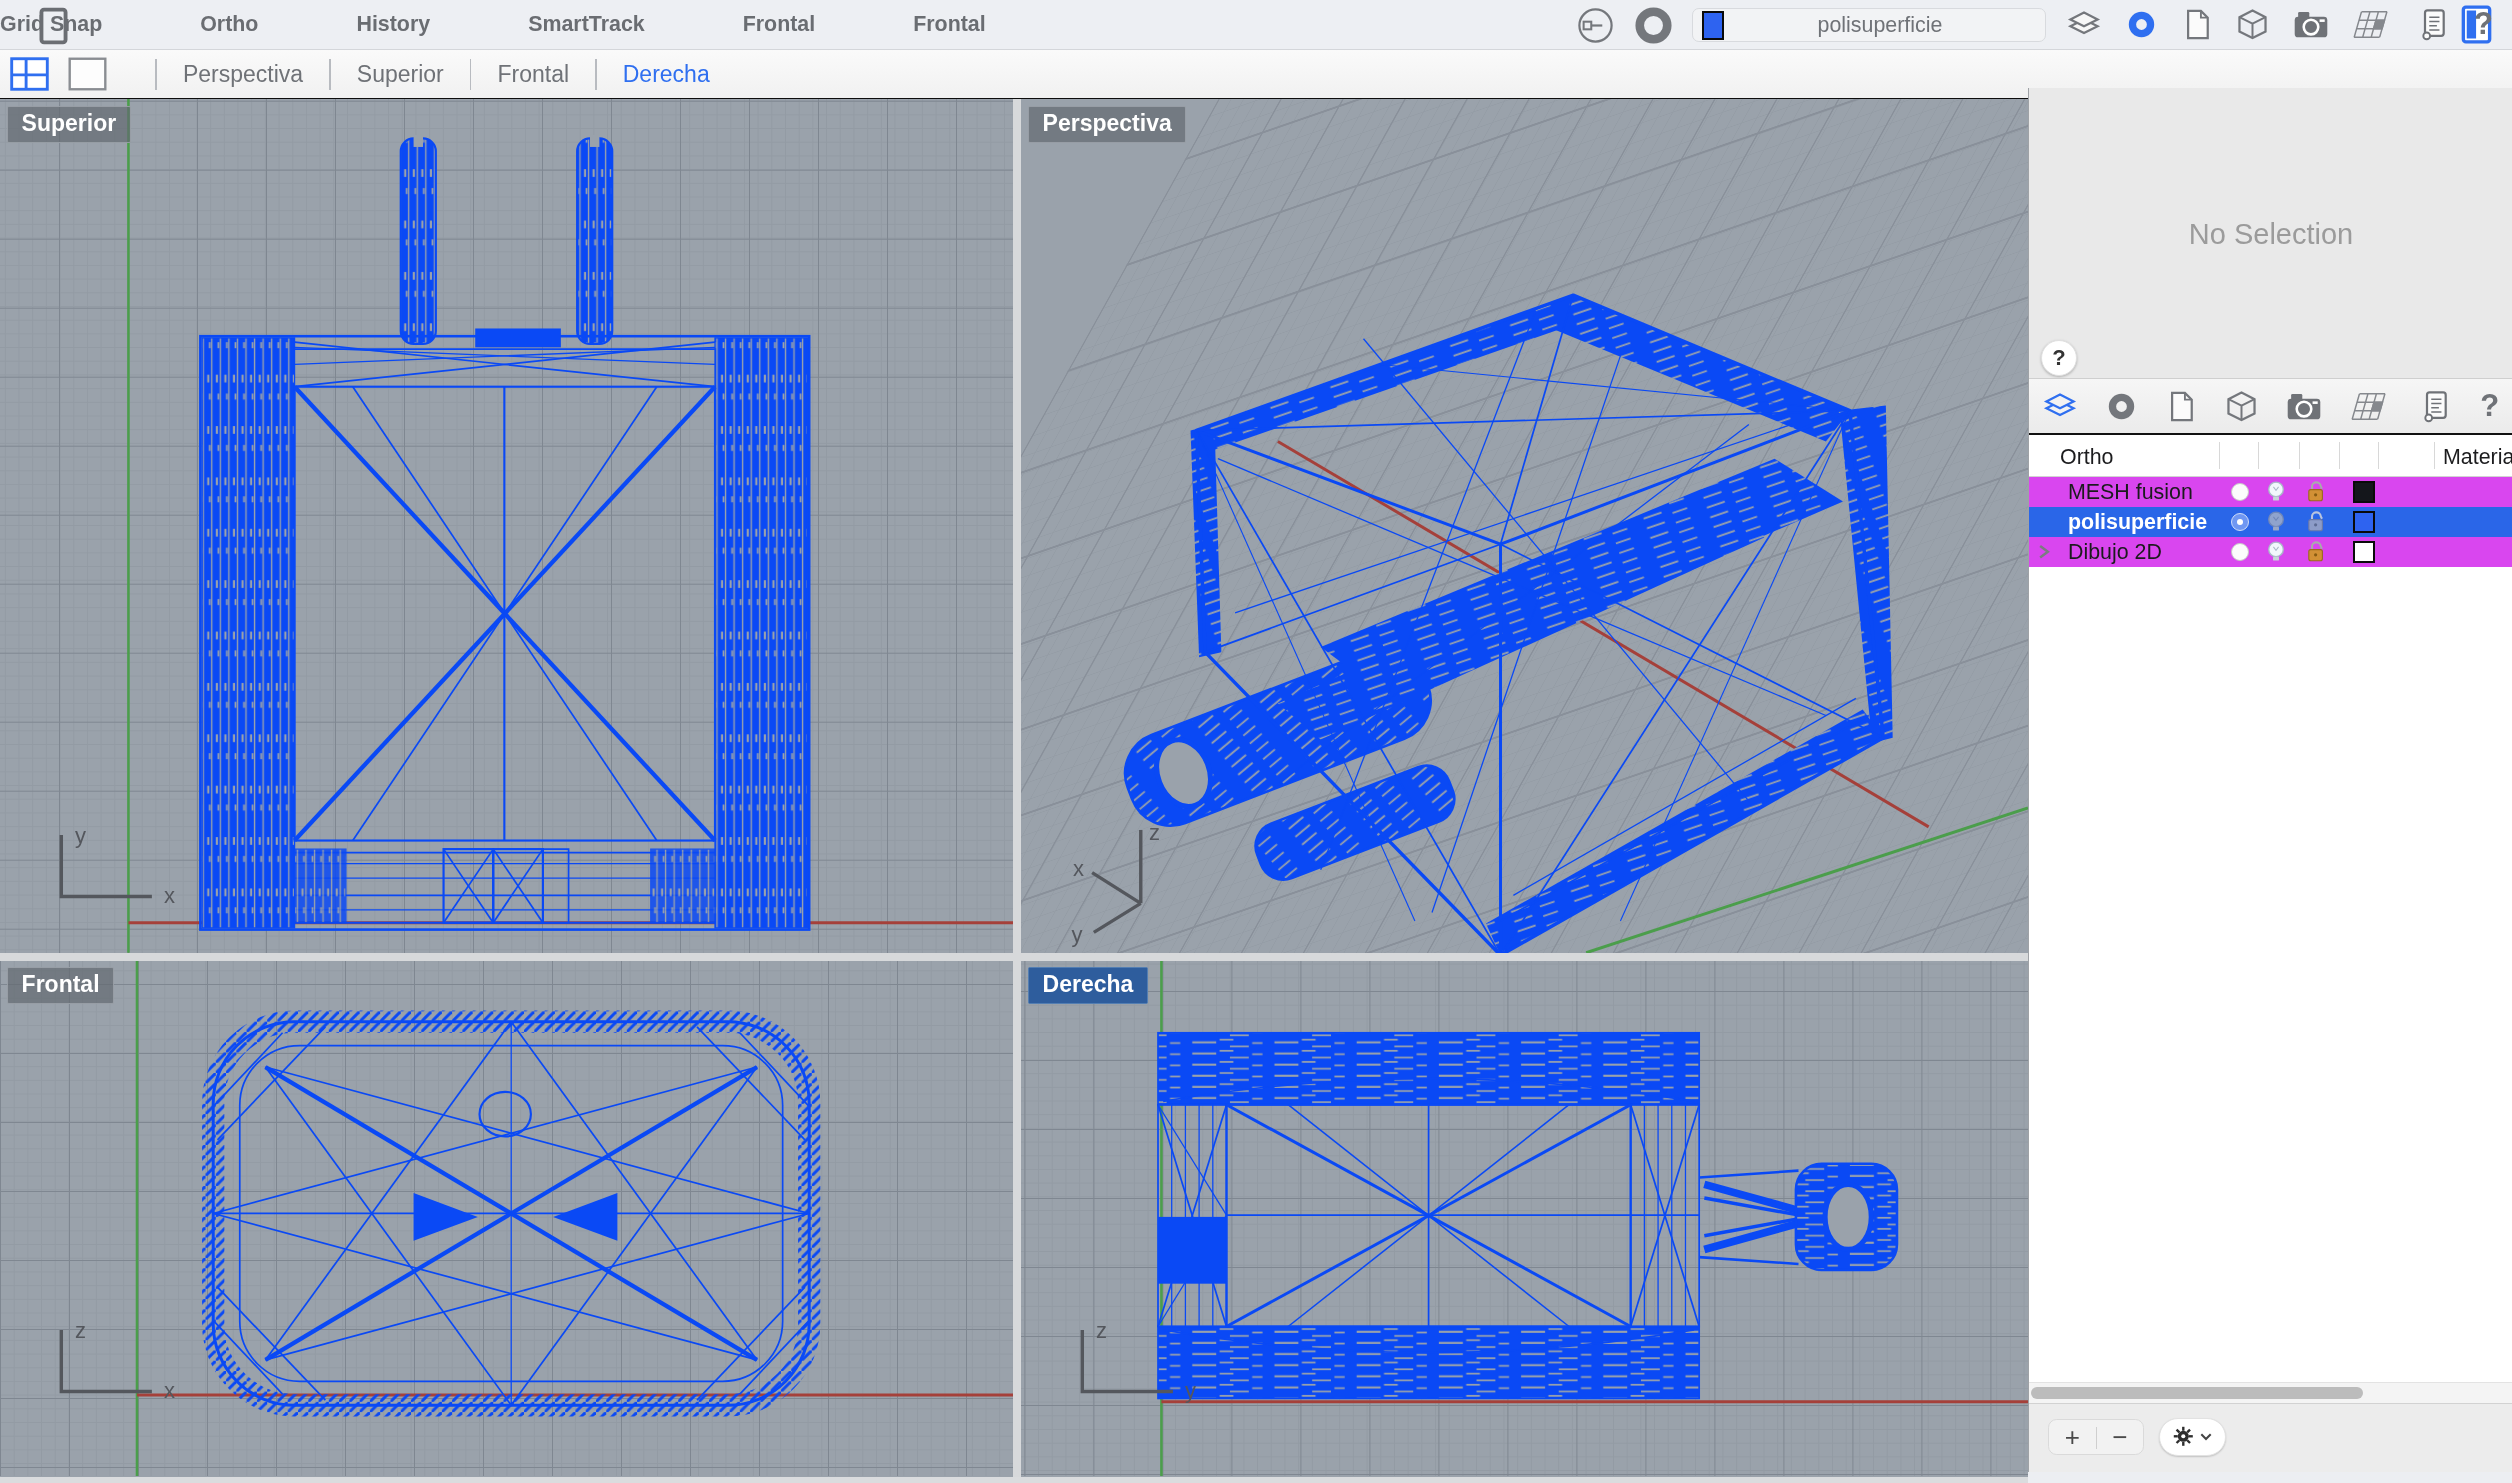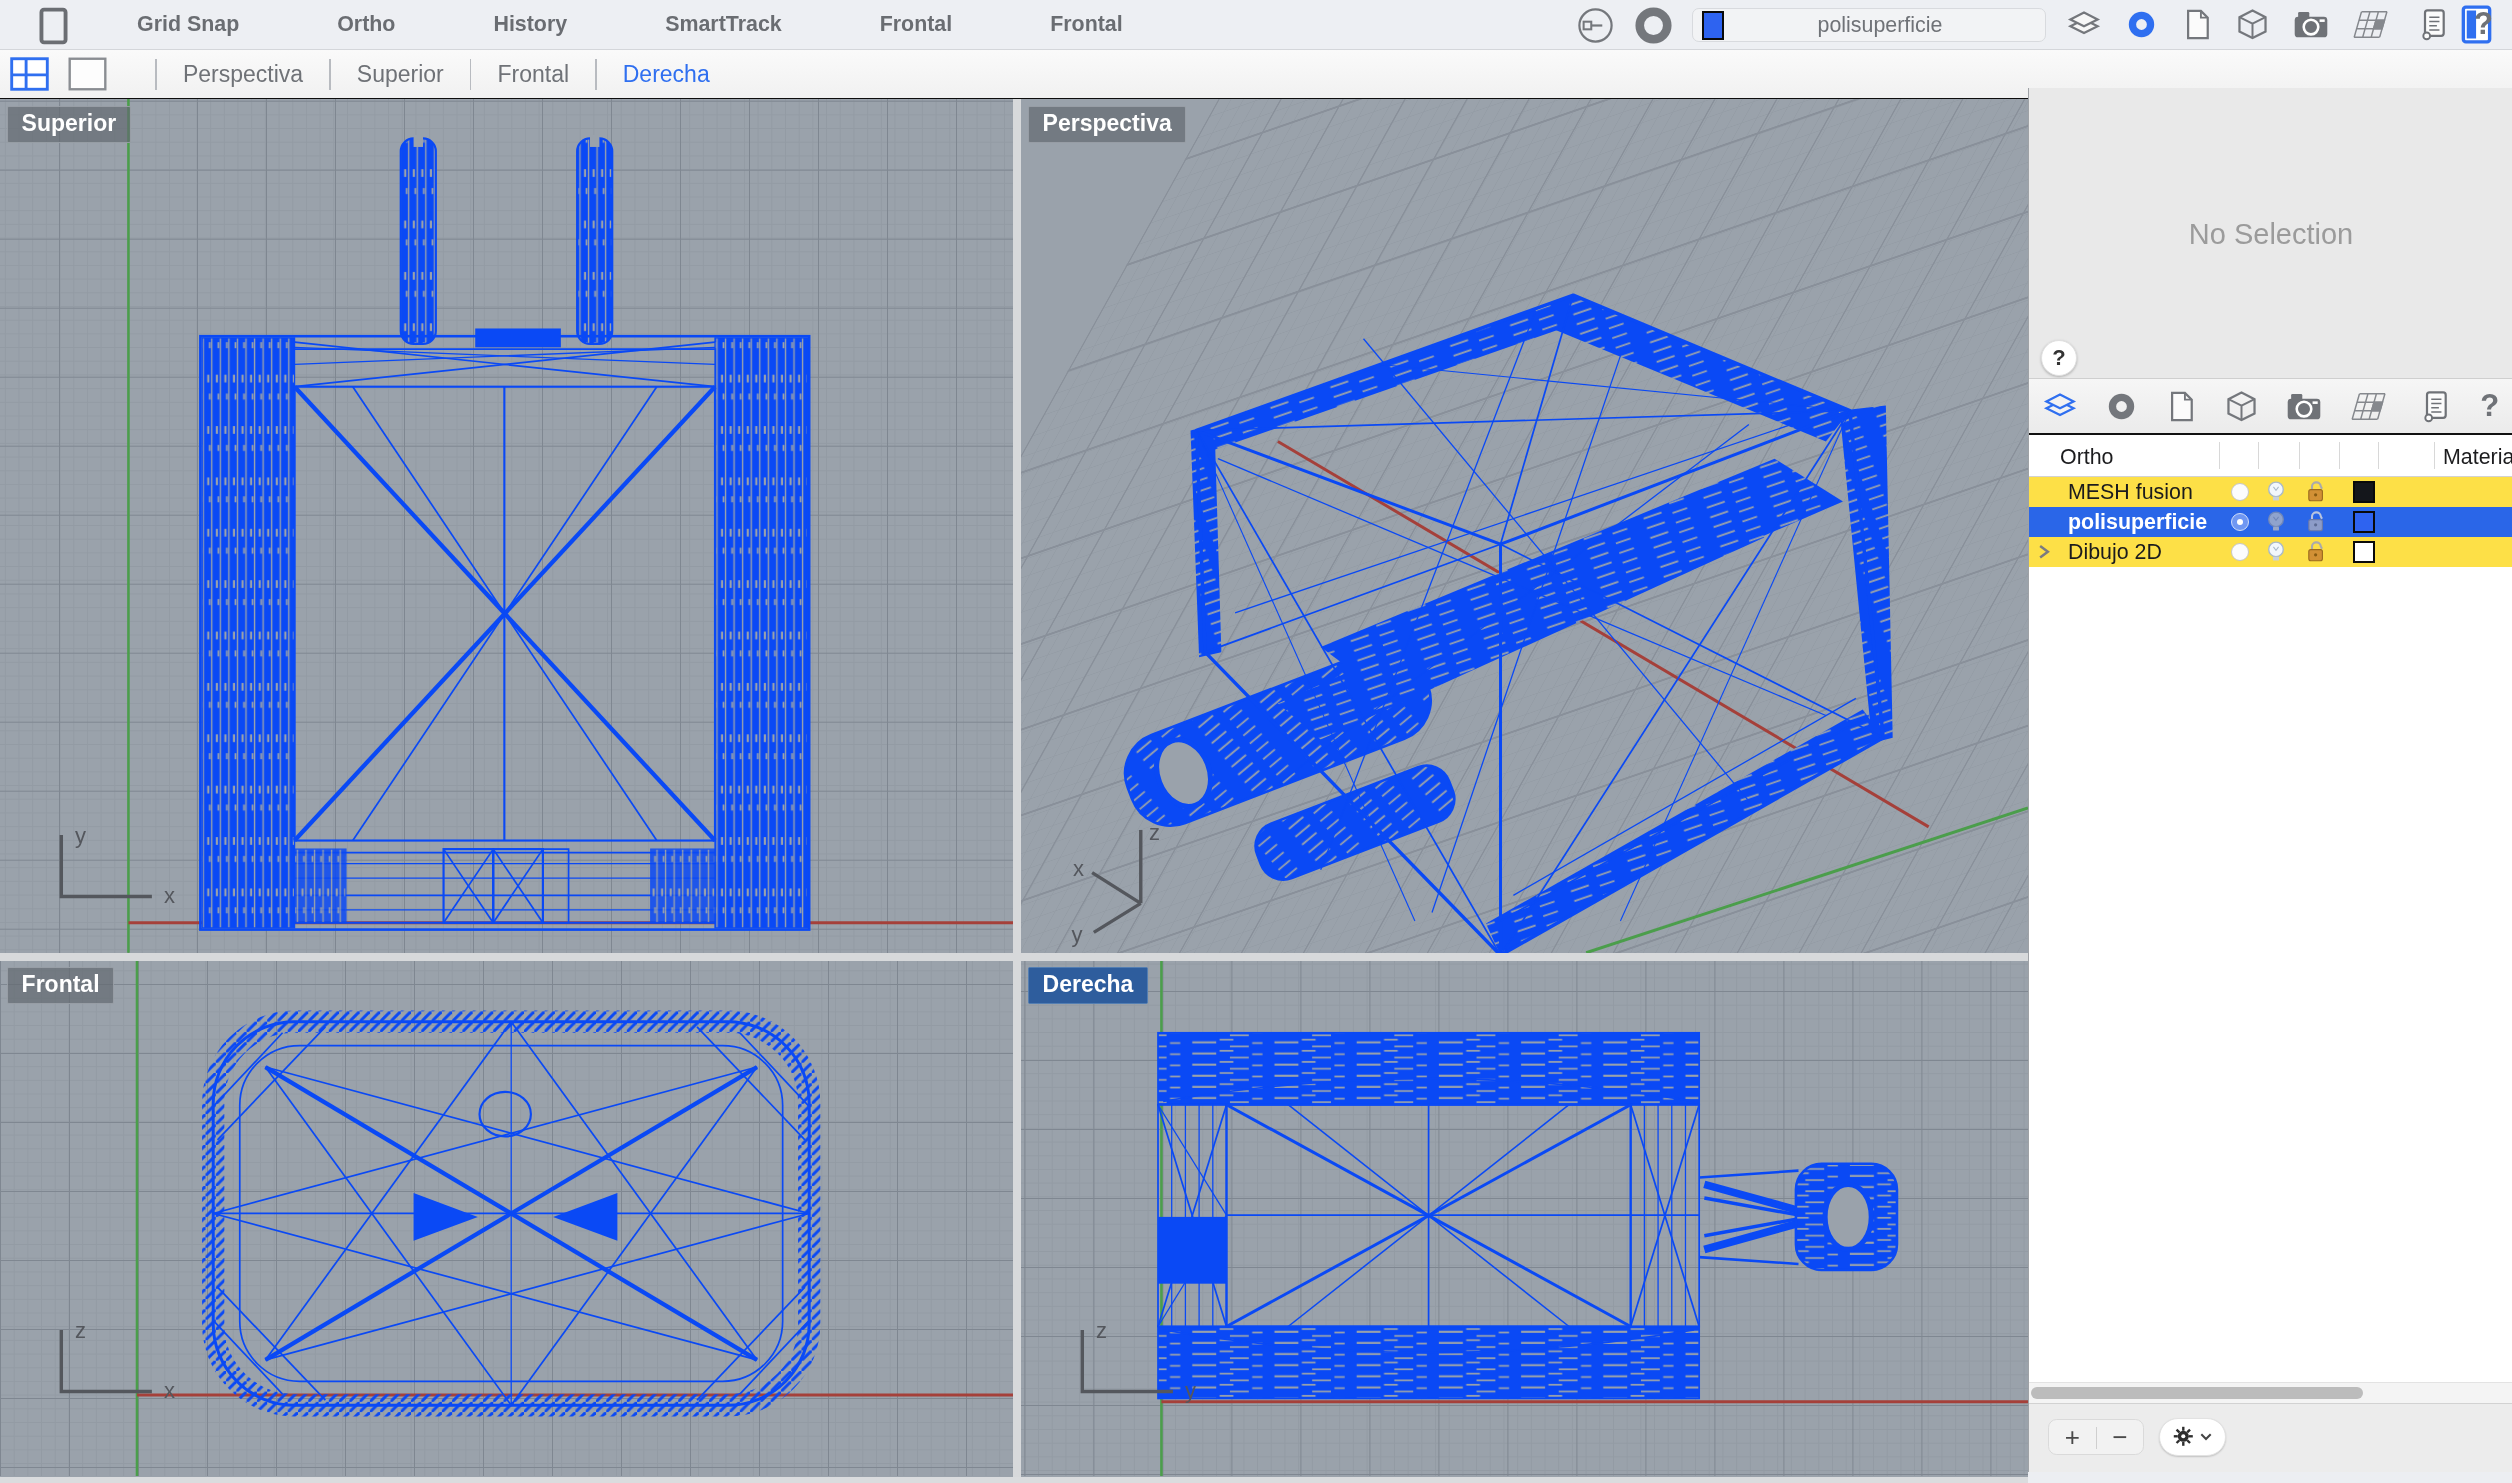--- a/index.html
+++ b/index.html
@@ -2,21 +2,21 @@
 <html style="font-size:13.7px"><head>
 <meta charset="utf-8">
 <style>
   *{margin:0;padding:0;box-sizing:border-box}
   html,body{width:2512px;height:1483px;overflow:hidden;font-family:"Liberation Sans","DejaVu Sans",sans-serif;background:#ECEEF2}
   .app{position:relative;width:2512px;height:1483px}
 
   
   .menubar{position:absolute;left:0;top:0;width:2512px;height:50px;background:#EDEFF3;border-bottom:0.9px solid #D4D6DA;display:flex;align-items:center}
   .win-icon{position:absolute;left:38px;top:6.9px;width:31px;height:38px}
-  .osnap-nav{display:flex;gap:98px;margin-left:137px;align-items:center}
+  .osnap-nav{display:flex;gap:98px;align-items:center}
   .menu-item{font-size:21.4px;font-weight:700;color:#6A6D72;white-space:nowrap;cursor:default}
   .mb-right{position:absolute;left:1576px;top:0;height:50px;display:flex;align-items:center;gap:17px}
   .layer-field{width:354px;height:34px;border:1.3px solid #D8DADE;background:#F2F3F5;border-radius:6.9px;display:flex;align-items:center;padding:0 8.6px}
   .layer-swatch{width:22px;height:29px;background:#2E63F0;border:2.1px solid #0A0A0A}
   .layer-field-text{flex:1;text-align:center;font-size:21.4px;color:#6F7277}
   .panel-toggle{position:absolute;right:19px;top:5.1px;width:33px;height:39px}
 
   
   .tabbar{position:absolute;left:0;top:50px;width:2512px;height:50px;background:linear-gradient(#FAFAFA,#F1F1F1);border-bottom:2.6px solid #0D0D0D;display:flex;align-items:center}
   .pane-icons{display:flex;gap:19px;margin-left:10.3px;align-items:center}
@@ -69,21 +69,21 @@
   
   .panel{position:absolute;left:2028px;top:88px;width:485px;height:1384px;background:#FFFFFF;border-left:0.9px solid #9FA2A6}
   .props{position:absolute;left:0;top:0;width:100%;height:290px;background:#E9E9E9}
   .no-selection{position:absolute;left:0;right:0;top:130px;text-align:center;font-size:29px;color:#9B9B9B}
   .help-bubble{position:absolute;left:12px;top:252px;width:36px;height:36px;border-radius:50%;background:#FFFFFF;border:0.9px solid #E0E0E0;box-shadow:0 0.9px 2.6px rgba(0,0,0,.25);font-size:22px;font-weight:700;color:#333;display:flex;align-items:center;justify-content:center}
   .panel-tabs{position:absolute;left:0;top:290px;width:100%;height:57px;background:linear-gradient(#F6F6F6,#EBEBEB);border-top:0.9px solid #CFCFCF;border-bottom:2.6px solid #111;display:flex;align-items:center;justify-content:space-between;padding:0 13.7px}
   .lt-header{position:absolute;left:0;top:347px;width:100%;height:42px;background:#FFFFFF;border-bottom:0.9px solid #D2D2D2}
   .lt-header .col-name{position:absolute;left:31px;top:10.3px;font-size:21.4px;color:#1C1C1E}
   .lt-header .col-material{position:absolute;left:414px;top:10.3px;font-size:21.4px;color:#1C1C1E}
   .hsep{position:absolute;top:6.9px;width:0.9px;height:27px;background:#D8D8D8}
-  .lt-row{position:absolute;left:0;width:100%;height:30px;background:#fde047}
+  .lt-row{position:absolute;left:0;width:100%;height:30px;background:#d946ef}
   .lt-row.selected{background:#2A66E8}
   .row-name{position:absolute;left:39px;top:3.4px;font-size:21.4px;color:#1B1B1D;white-space:nowrap}
   .lt-row.selected .row-name{color:#FFFFFF;font-weight:700}
   .row-radio{position:absolute;left:202px;top:6px;width:18px;height:18px;border-radius:50%;border:1.3px solid #C6C6C6;background:#FCFCFC}
   .lt-row.selected .row-radio{background:#6F97F2;border-color:#CFDCF8}
   .row-radio .dot{position:absolute;left:5.1px;top:5.1px;width:6px;height:6px;border-radius:50%;background:#FFF;display:none}
   .lt-row.selected .row-radio .dot{display:block}
   .row-bulb{position:absolute;left:236px;top:3.4px}
   .row-lock{position:absolute;left:275px;top:3.4px}
   .row-swatch{position:absolute;left:324px;top:4.3px;width:22px;height:22px;border:2.1px solid #0A0A0A}

